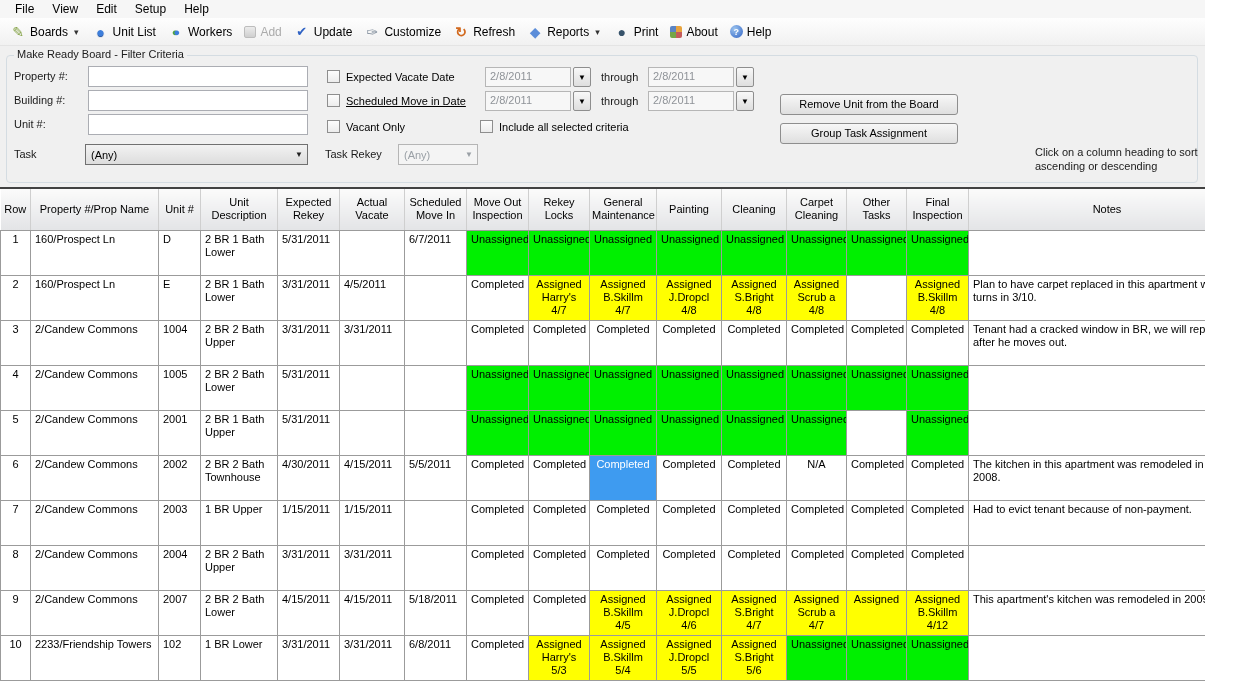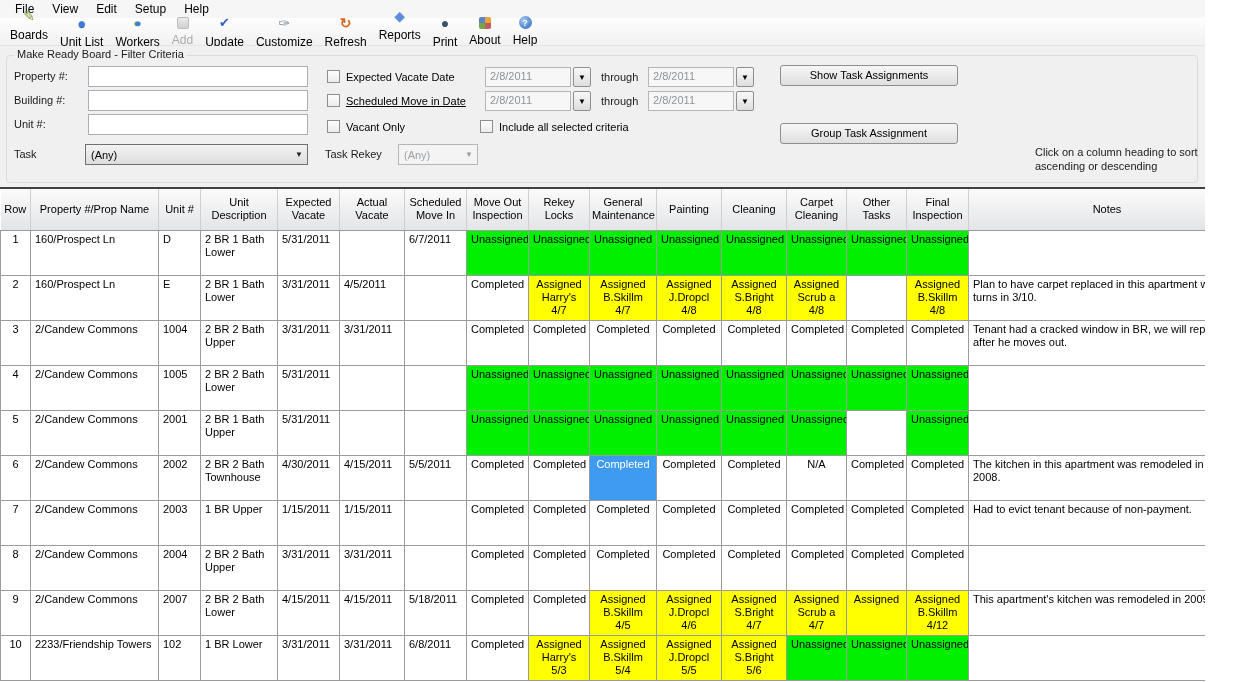--- a/index.html
+++ b/index.html
@@ -6,21 +6,21 @@
   html,body { margin:0; padding:0; }
   body { font-family:"Liberation Sans", sans-serif; font-size:11px; color:#000; }
   .window { position:relative; width:1205px; height:682px; background:#000000; overflow:hidden; }
 
   
   .menubar { position:absolute; top:0; left:0; right:0; height:18px; background:#f6f6f6; display:flex; align-items:center; padding-left:6px; font-size:12px; }
   .menu-item { padding:1px 9px; cursor:default; }
 
   
   .toolbar { position:absolute; top:18px; left:0; right:0; height:28px; background:linear-gradient(#fefefe,#f1f1f1); display:flex; align-items:center; padding:0 4px; font-size:12px; border-bottom:1px solid #e4e4e4; }
-  .tool-btn { display:flex; align-items:center; gap:4px; padding:3px 6px; border-radius:2px; cursor:default;flex-direction:column; }
+  .tool-btn { display:flex; align-items:center; gap:4px; padding:3px 6px; border-radius:2px; cursor:default; }
   .tool-btn.disabled .tlabel { color:#ababab; }
   .tlabel { white-space:nowrap; }
   .tdrop { font-size:9px; color:#333; padding:0 2px; }
 
   .ticon { width:16px; height:16px; display:inline-flex; align-items:center; justify-content:center; font-size:12px; position:relative; }
   .boards-icon::before { content:"✎"; color:#7c9c3a; font-size:14px; }
   .unit-list-icon::before { content:"●"; color:#3d7edb; font-size:14px; text-shadow:0 1px 1px #1b4e9c; }
   .workers-icon::before { content:"●"; color:#52a43c; font-size:11px; margin-right:-5px; }
   .workers-icon::after { content:"●"; color:#3d7edb; font-size:11px; }
   .add-icon { width:12px; height:12px; background:linear-gradient(#ececec,#cfcfcf); border:1px solid #bdbdbd; border-radius:2px; }
@@ -190,21 +190,21 @@
       <span class="datebox">2/8/2011</span>
       <span class="datebtn">▼</span>
     </div>
 
     <div class="fa txt-label" style="left:325px; top:102px;">Task Rekey</div>
     <div class="fa combo disabled" style="left:398px; top:98px; width:80px;">
       <span class="cval">(Any)</span>
       <span class="carrow">▼</span>
     </div>
 
-    <div class="win-btn" style="left:780px; top:19px;">Show Task Assignments</div>
+    <div class="win-btn" style="left:780px; top:48px;">Remove Unit from the Board</div>
     <div class="win-btn" style="left:780px; top:77px;">Group Task Assignment</div>
 
     <div class="fa sort-hint" style="left:1035px; top:99px; width:215px;">Click on a column heading to sort ascending or descending</div>
   </div>
 
   <div class="grid">
     <table id="grid-table">
         <colgroup>
           <col style="width: 30px;">
           <col style="width: 128px;">
@@ -222,21 +222,21 @@
           <col style="width: 60px;">
           <col style="width: 62px;">
           <col style="width: 277px;">
         </colgroup>
         <thead>
           <tr>
             <th>Row</th>
             <th>Property #/Prop Name</th>
             <th>Unit #</th>
             <th>Unit Description</th>
-            <th>Expected Vacate</th>
+            <th>Expected Rekey</th>
             <th>Actual Vacate</th>
             <th>Scheduled Move In</th>
             <th>Move Out Inspection</th>
             <th>Rekey Locks</th>
             <th>General Maintenance</th>
             <th>Painting</th>
             <th>Cleaning</th>
             <th>Carpet Cleaning</th>
             <th>Other Tasks</th>
             <th>Final Inspection</th>

